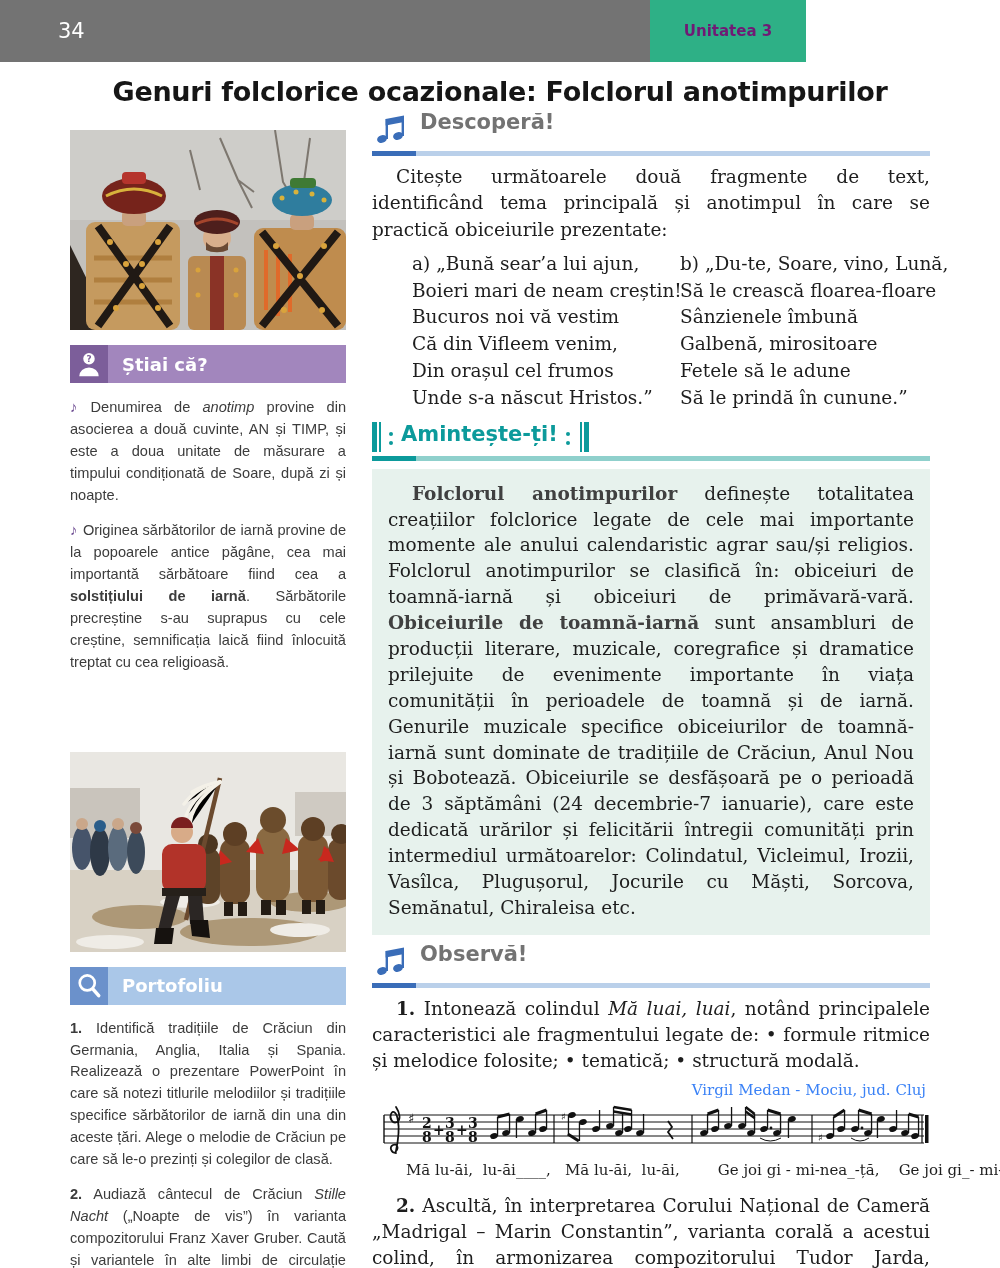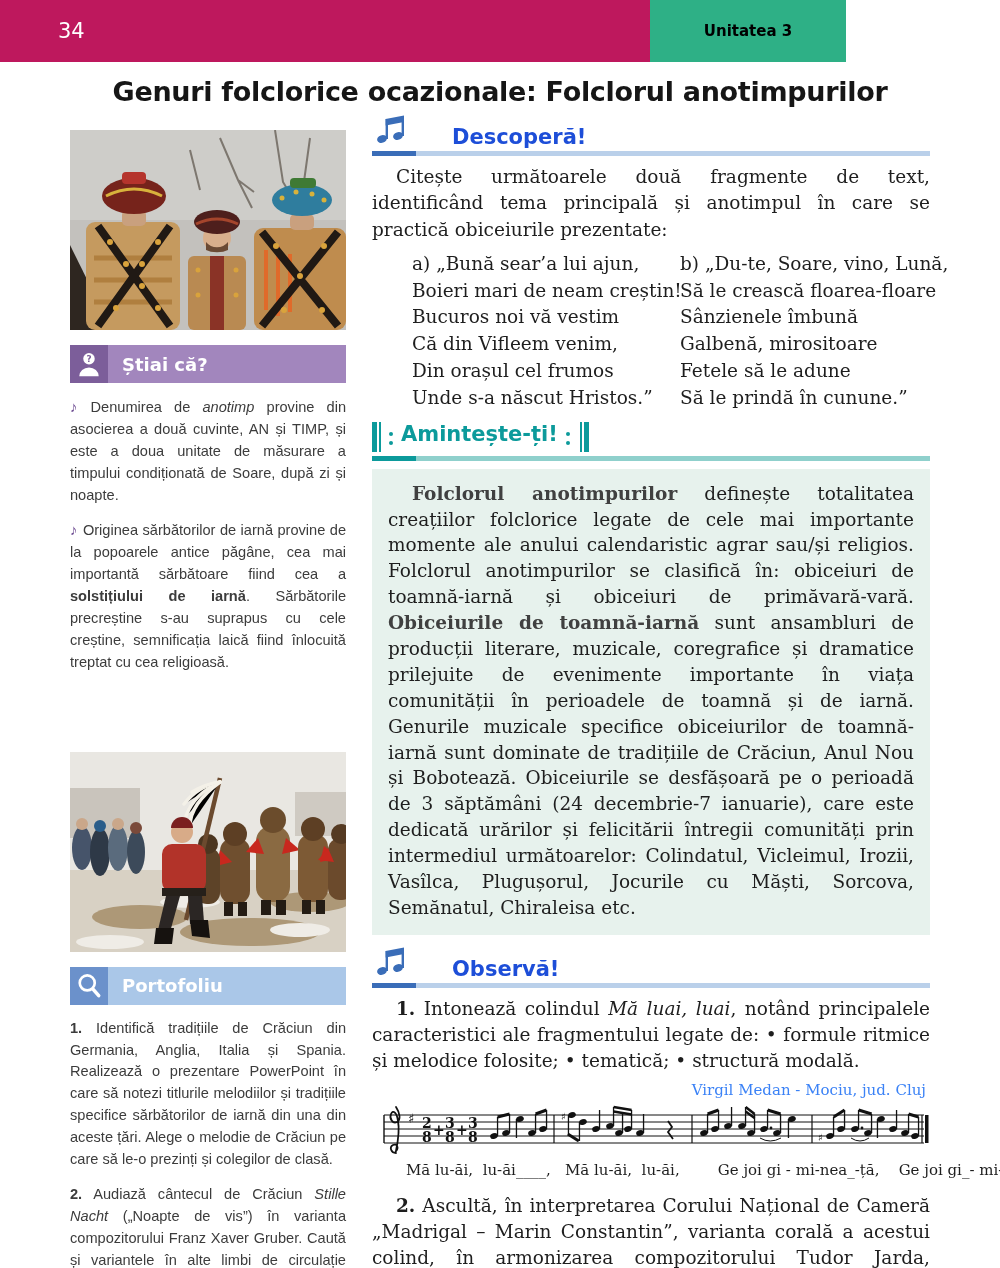--- a/index.html
+++ b/index.html
@@ -1,23 +1,23 @@
 <!DOCTYPE html>
 <html><head>
 <meta charset="utf-8">
 <style>
   html,body{margin:0;padding:0;background:#ffffff;}
   .page{position:relative;width:1000px;height:1268px;background:#fff;overflow:hidden;
         font-family:"DejaVu Serif",serif;}
   
-  .topbar{position:absolute;left:0;top:0;width:670px;height:62px;background:#be185d;
+  .topbar{position:absolute;left:0;top:0;width:670px;height:62px;background:#737373;
           display:flex;align-items:center;}
   .pagenum{color:#fff;font:400 21px "DejaVu Sans",sans-serif;padding-left:58px;}
-  .unitbox{position:absolute;left:650px;top:0;width:196px;height:62px;background:#2eb086;
-           display:flex;align-items:center;justify-content:center;color:#000000;
+  .unitbox{position:absolute;left:650px;top:0;width:156px;height:62px;background:#2eb086;
+           display:flex;align-items:center;justify-content:center;color:#701a75;
            font:700 15px "DejaVu Sans",sans-serif;}
   .title{position:absolute;left:0;top:76px;width:1000px;text-align:center;margin:0;
          font:700 27px "DejaVu Sans",sans-serif;color:#161616;letter-spacing:-.3px;}
 
   
   .leftcol{position:absolute;left:70px;top:130px;width:276px;}
   .rightcol{position:absolute;left:372px;top:113px;width:558px;}
 
   
   .photo{width:276px;height:200px;display:block;}
@@ -26,21 +26,21 @@
   .lhead .lab{flex:1;display:flex;align-items:center;padding-left:14px;color:#fff;
               font:700 18px "DejaVu Sans",sans-serif;}
   .know .ic{background:#7c5e9a;} .know .lab{background:#a286bd;}
   .portfolio .ic{background:#6b91cb;} .portfolio .lab{background:#aac7e8;}
   .lp{font:14.6px/1.5 "Liberation Sans",sans-serif;color:#3c3c3c;text-align:justify;margin:13px 0 0;}
   .lp .note{color:#6d4c92;font-size:15px;padding-right:5px;}
   .gap-photo2{margin-top:78px;}
 
   
   .sec-head{display:flex;align-items:flex-end;gap:12px;height:38px;}
-  .sec-title-blue{font:700 21px "DejaVu Sans",sans-serif;color:#1d4ed8;padding-bottom:2px;margin-left:32px;}
+  .sec-title-blue{font:700 21px "DejaVu Sans",sans-serif;color:#737373;padding-bottom:17px;}
   .sec-title-teal{font:700 21px "DejaVu Sans",sans-serif;color:#0c9a9b;padding-bottom:2px;}
   .sep{height:5px;display:flex;margin:0 0 8px;}
   .sep .d{width:44px;} .sep .l{flex:1;}
   .sep-blue .d{background:#3a6db8;} .sep-blue .l{background:#bad0ea;}
   .sep-teal .d{background:#0c9a9b;} .sep-teal .l{background:#8fd0cc;}
   .rp{font:18.5px/1.42 "DejaVu Serif",serif;text-align:justify;text-indent:24px;
       color:#1e1e1e;margin:0;}
   .b{font-weight:700;} .it{font-style:italic;}
   .tl{color:#404040;font-weight:700;}
 

